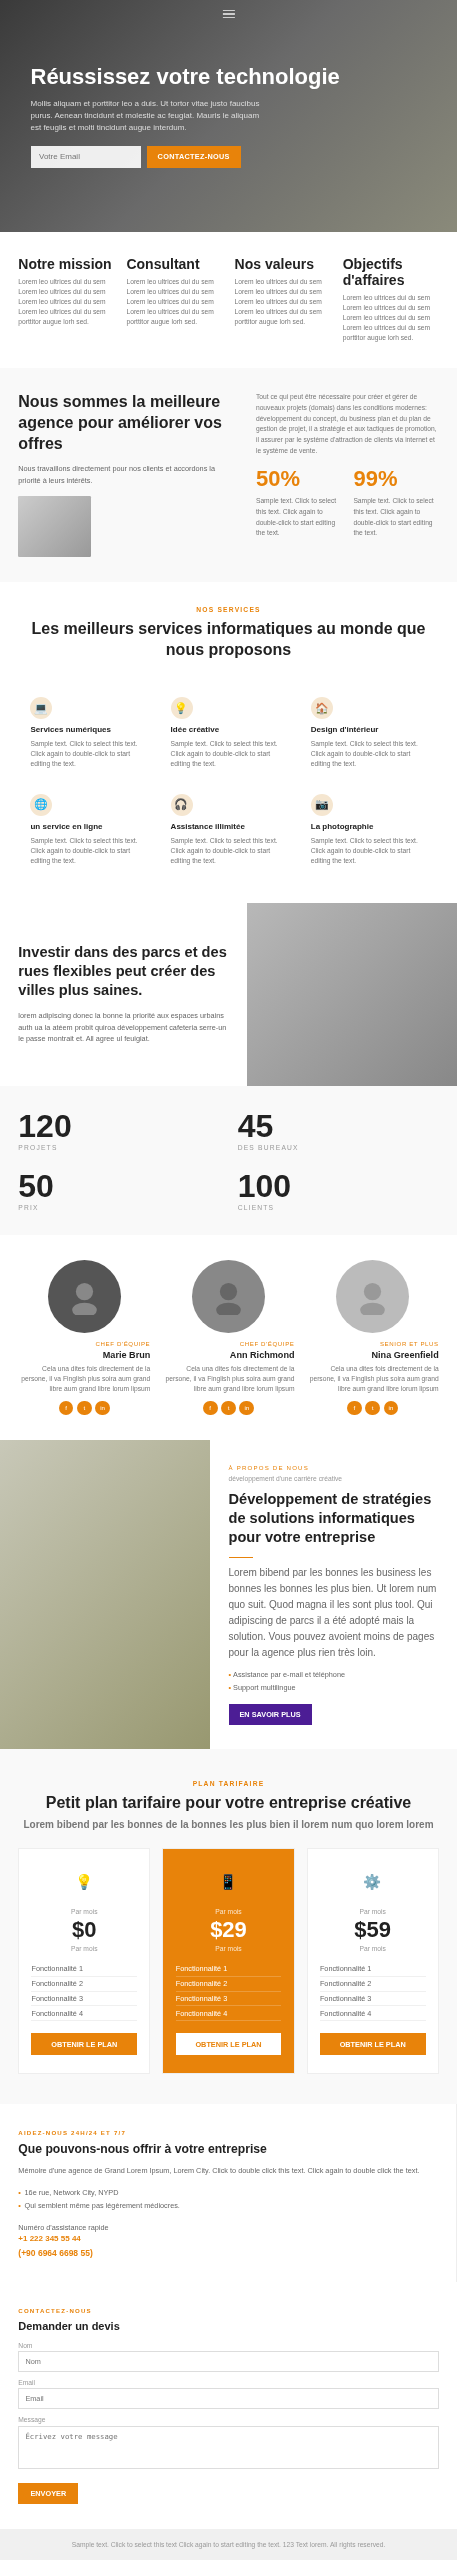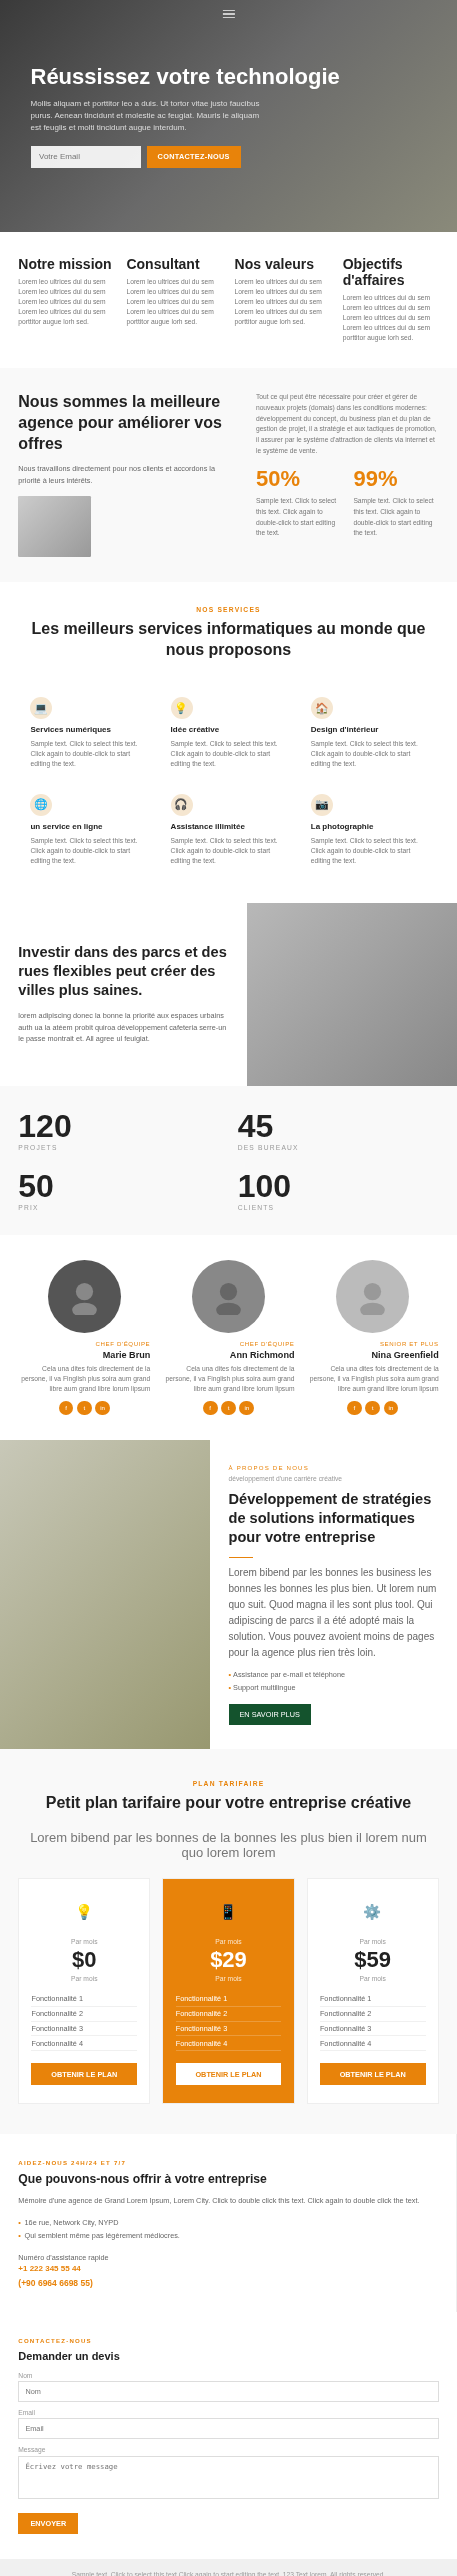--- a/index.html
+++ b/index.html
@@ -214,26 +214,26 @@
       background: #fff;
     }
     .about-label { font-size: 6.1px; color: #e8830a; text-transform: uppercase; letter-spacing: 1.2px; margin-bottom: 3.7px; }
     .about-sublabel { font-size: 6.7px; color: #999; margin-bottom: 8.5px; }
     .about-text h2 { font-size: 14.6px; font-weight: bold; line-height: 1.3; margin-bottom: 9.8px; color: #222; }
     .about-text p { font-size: 10px; color: #666; line-height: 1.6; margin-bottom: 7.3px; }
     .about-list { list-style: none; margin-bottom: 9.8px; }
     .about-list li { font-size: 7.3px; color: #666; padding: 1.8px 0; }
     .about-list li::before { content: '• '; color: #e8830a; font-weight: bold; }
     .about-btn {
-      background: #14532d;
+      background: #4c1d95;
       color: #fff;
       border: none;
       padding: 6.1px 11px;
       font-size: 7.3px;
-      font-weight: normal;
+      font-weight: bold;
       cursor: pointer;
       text-transform: uppercase;
     }
 
     
     .pricing-section {
       background: #f9f9f9;
       padding: 30.5px 18.3px;
       text-align: center;
     }
@@ -570,21 +570,21 @@
       <li>Assistance par e-mail et téléphone</li>
       <li>Support multilingue</li>
     </ul>
     <button class="about-btn">EN SAVOIR PLUS</button>
   </div>
 </section>
 
 <section class="pricing-section">
   <div class="section-label">PLAN TARIFAIRE</div>
   <h2 class="section-title">Petit plan tarifaire pour votre entreprise créative</h2>
-  <p style="font-size:13px;color:#777;margin-top:16px;">Lorem bibend par les bonnes de la bonnes les plus bien il lorem num quo lorem lorem</p>
+  <p style="font-size:10px;color:#777;margin-top:5px;font-weight:bold;">Lorem bibend par les bonnes de la bonnes les plus bien il lorem num quo lorem lorem</p>
   <div class="pricing-grid">
     <div class="pricing-card">
       <div class="pricing-icon orange">💡</div>
       <div class="pricing-period">Par mois</div>
       <div class="pricing-price">$0</div>
       <div class="pricing-per">Par mois</div>
       <ul class="pricing-features">
         <li>Fonctionnalité 1</li>
         <li>Fonctionnalité 2</li>
         <li>Fonctionnalité 3</li>

